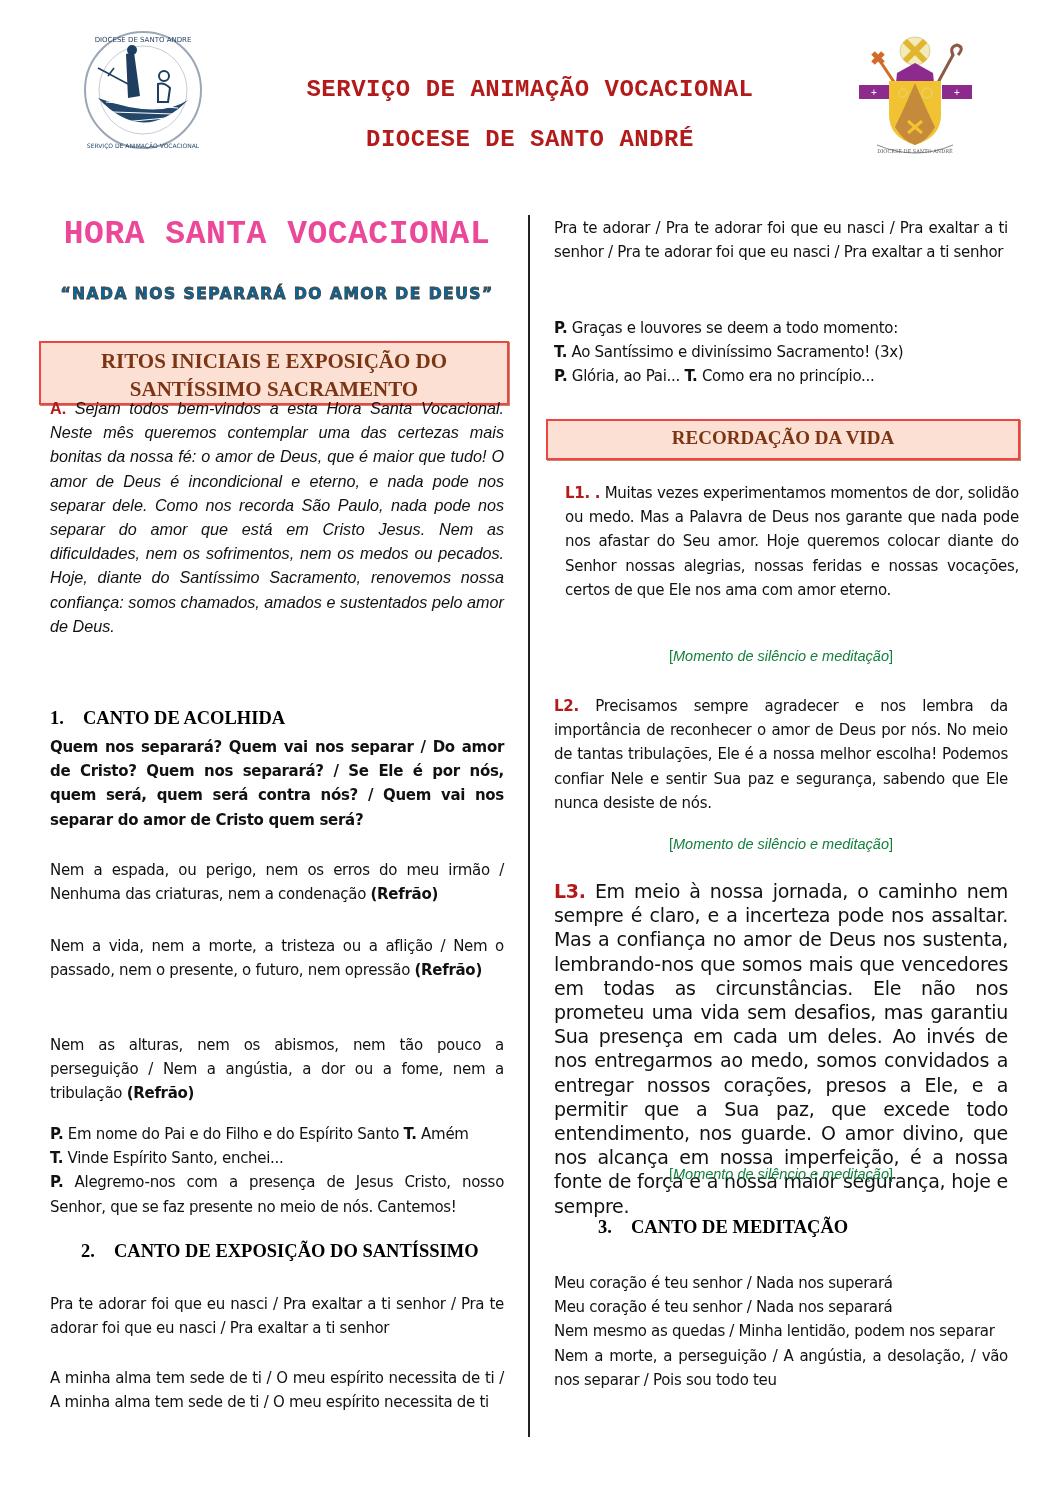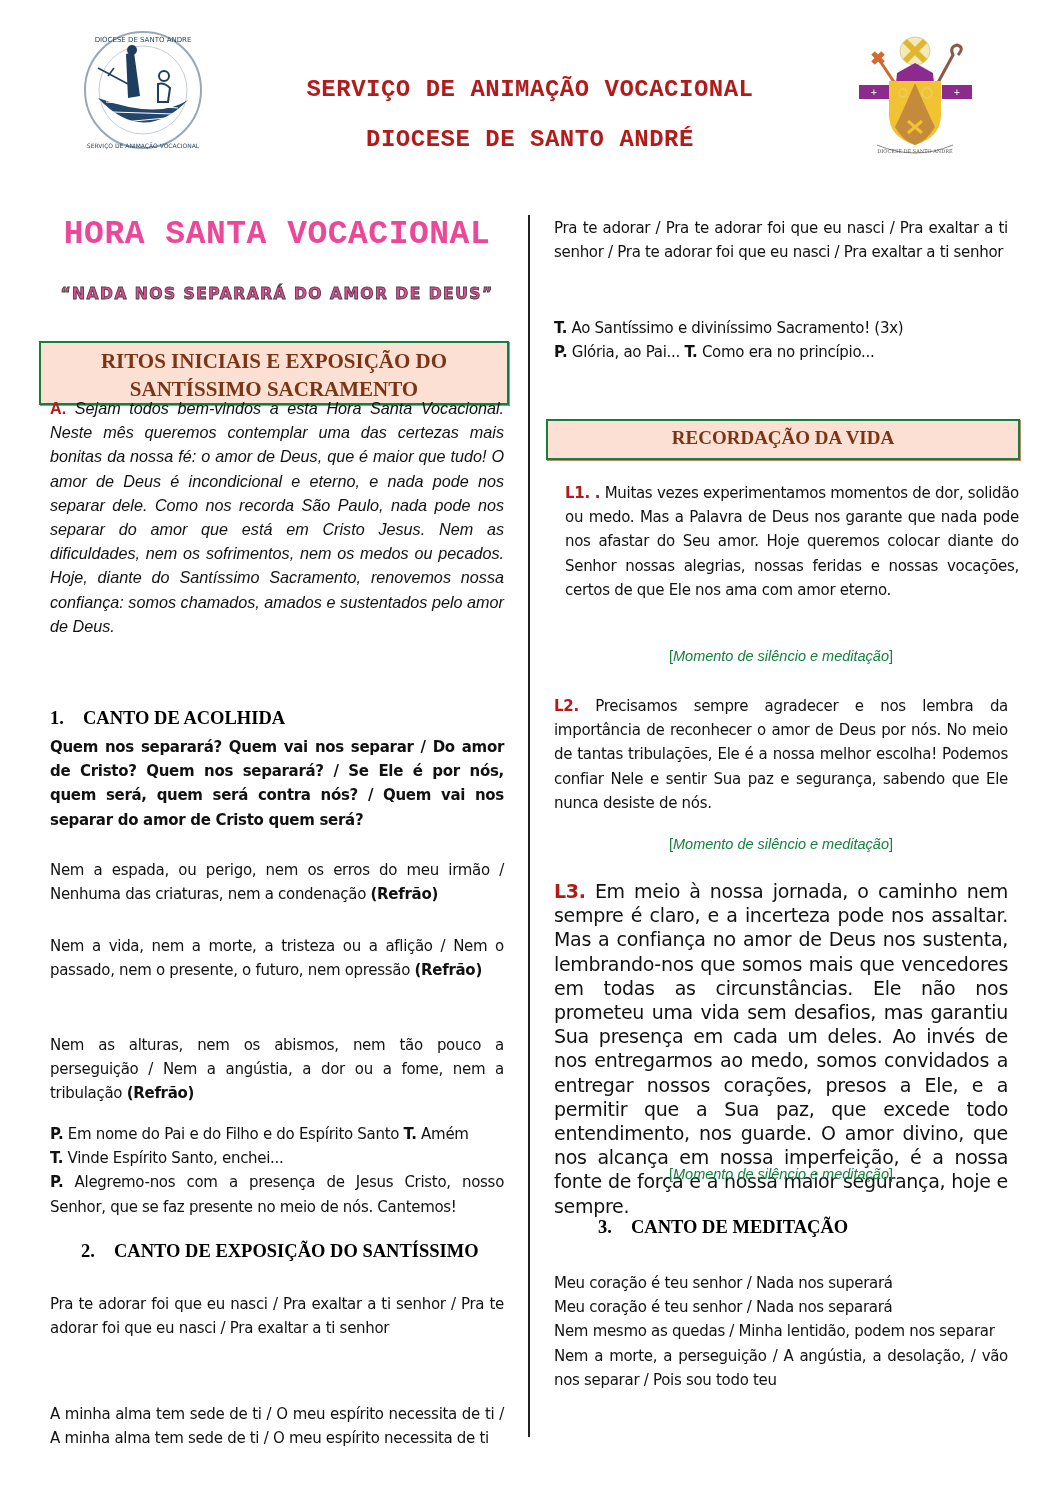--- a/index.html
+++ b/index.html
@@ -7,23 +7,23 @@
 
   .header-title { position:absolute; left:200px; width:660px; text-align:center; font-family:"Liberation Mono", monospace; font-weight:bold; color:#b31b1b; font-size:24px; letter-spacing:0.5px; }
   #h1 { top:76px; }
   #h2 { top:126px; }
 
   .logo-left { position:absolute; left:78px; top:28px; width:130px; height:124px; }
   .logo-right { position:absolute; left:853px; top:33px; width:125px; height:125px; }
   .divider { position:absolute; left:528px; top:215px; width:1.5px; height:1222px; background:#222; }
 
   .main-title { position:absolute; left:50px; width:454px; top:216px; text-align:center; font-family:"Liberation Mono", monospace; font-weight:bold; font-size:33px; color:#ec4899; letter-spacing:0.5px; }
-  .subtitle { position:absolute; left:50px; width:454px; top:285px; text-align:center; font-family:"DejaVu Sans", sans-serif; font-size:15.5px; letter-spacing:1.5px; color:#ec4899; -webkit-text-stroke:0.9px #444; font-weight:bold; }
+  .subtitle { position:absolute; left:50px; width:454px; top:285px; text-align:center; font-family:"DejaVu Sans", sans-serif; font-size:15.5px; letter-spacing:1.5px; color:#0369a1; -webkit-text-stroke:0.9px #444; font-weight:bold; }
 
-  .section-box { position:absolute; background:#fbe0d3; border:2px solid #15803d; box-shadow:1px 1px 0 #c08870; color:#7b3414; font-family:"Liberation Serif", serif; font-weight:bold; text-align:center; }
+  .section-box { position:absolute; background:#fbe0d3; border:2px solid #ef4444; box-shadow:1px 1px 0 #c08870; color:#7b3414; font-family:"Liberation Serif", serif; font-weight:bold; text-align:center; }
   #box1 { left:39px; top:341px; width:470px; height:64px; font-size:21px; line-height:28px; padding-top:4px; box-sizing:border-box; }
   #box2 { left:546px; top:419px; width:470px; height:37px; font-size:19px; line-height:34px; }
 
   .para { position:absolute; font-family:"Liberation Sans", sans-serif; font-size:16.2px; line-height:24.2px; text-align:justify; text-align-last:left; }
   .italic { font-style:italic; }
   .red-bold { color:#b31b1b; font-weight:bold; font-style:normal; }
   .bold { font-weight:bold; }
 
   .heading { position:absolute; font-family:"Liberation Serif", serif; font-weight:bold; color:#000000; font-size:18.5px; }
   .heading .num { display:inline-block; width:33px; }
@@ -126,27 +126,31 @@
     <span class="bold">P.</span>
     <span>Alegremo-nos com a presença de Jesus Cristo, nosso Senhor, que se faz presente no meio de nós. Cantemos!</span>
   </span>
 </div>
 
 <div class="heading" style="left:81px; top:1241px;">
   <span class="num">2.</span><span>CANTO DE EXPOSIÇÃO DO SANTÍSSIMO</span>
 </div>
 
 <div class="para" style="left:50px; top:1292px; width:454px; font-family:'DejaVu Sans', sans-serif; font-size:15px; letter-spacing:-0.3px;">Pra te adorar foi que eu nasci / Pra exaltar a ti senhor / Pra te adorar foi que eu nasci / Pra exaltar a ti senhor</div>
-<div class="para" style="left:50px; top:1402px; width:454px; font-family:'DejaVu Sans', sans-serif; font-size:15px; letter-spacing:-0.3px;">A minha alma tem sede de ti / O meu espírito necessita de ti / A minha alma tem sede de ti / O meu espírito necessita de ti</div>
+<div class="para" style="left:50px; top:1366px; width:454px; font-family:'DejaVu Sans', sans-serif; font-size:15px; letter-spacing:-0.3px;">A minha alma tem sede de ti / O meu espírito necessita de ti / A minha alma tem sede de ti / O meu espírito necessita de ti</div>
 
 <div class="divider"></div>
 
 <div class="para" style="left:554px; top:216px; width:454px; font-family:'DejaVu Sans', sans-serif; font-size:15px; letter-spacing:-0.3px;">Pra te adorar / Pra te adorar foi que eu nasci / Pra exaltar a ti senhor / Pra te adorar foi que eu nasci / Pra exaltar a ti senhor</div>
 
 <div class="para" style="left:554px; top:316px; width:454px; font-family:'DejaVu Sans', sans-serif; font-size:15px; letter-spacing:-0.3px;">
+  <span class="line">
+    <span class="bold">P.</span>
+    <span>Graças e louvores se deem a todo momento:</span>
+  </span>
   <span class="line">
     <span class="bold">T.</span>
     <span>Ao Santíssimo e diviníssimo Sacramento! (3x)</span>
   </span>
   <span class="line">
     <span class="bold">P.</span>
     <span>Glória, ao Pai...</span>
     <span class="bold">T.</span>
     <span>Como era no princípio...</span>
   </span>

